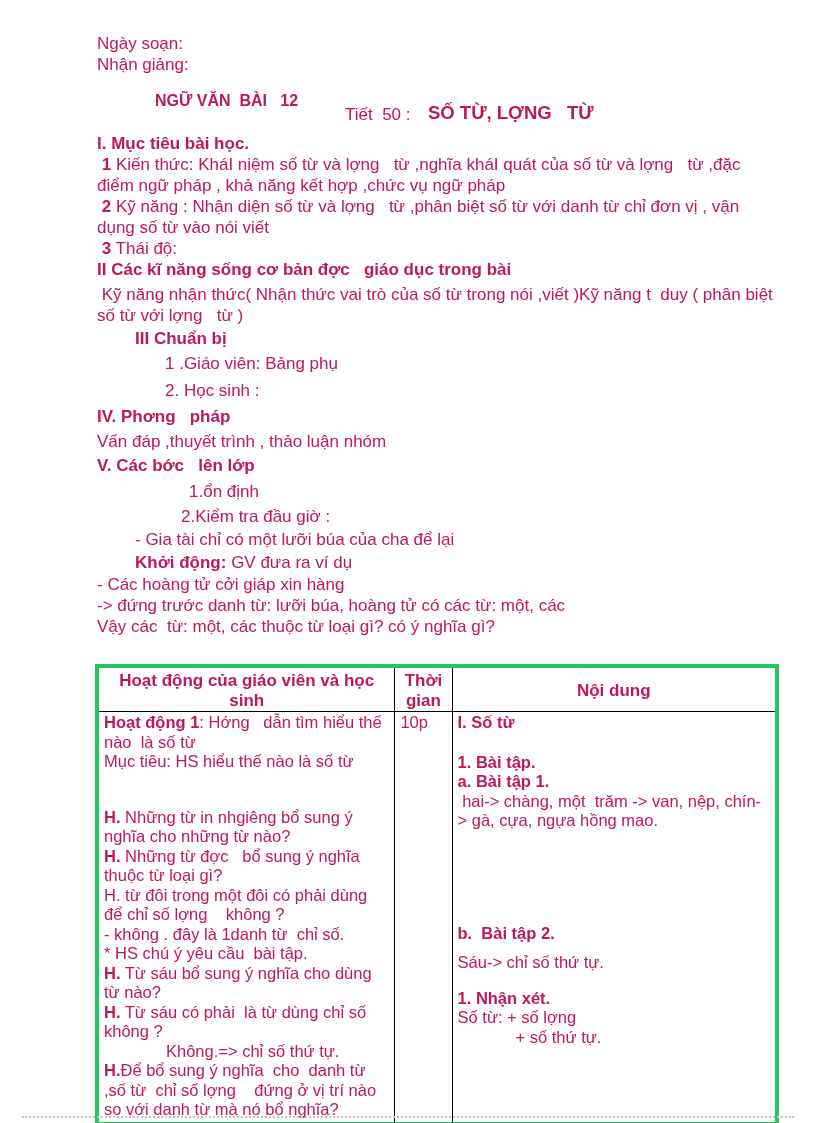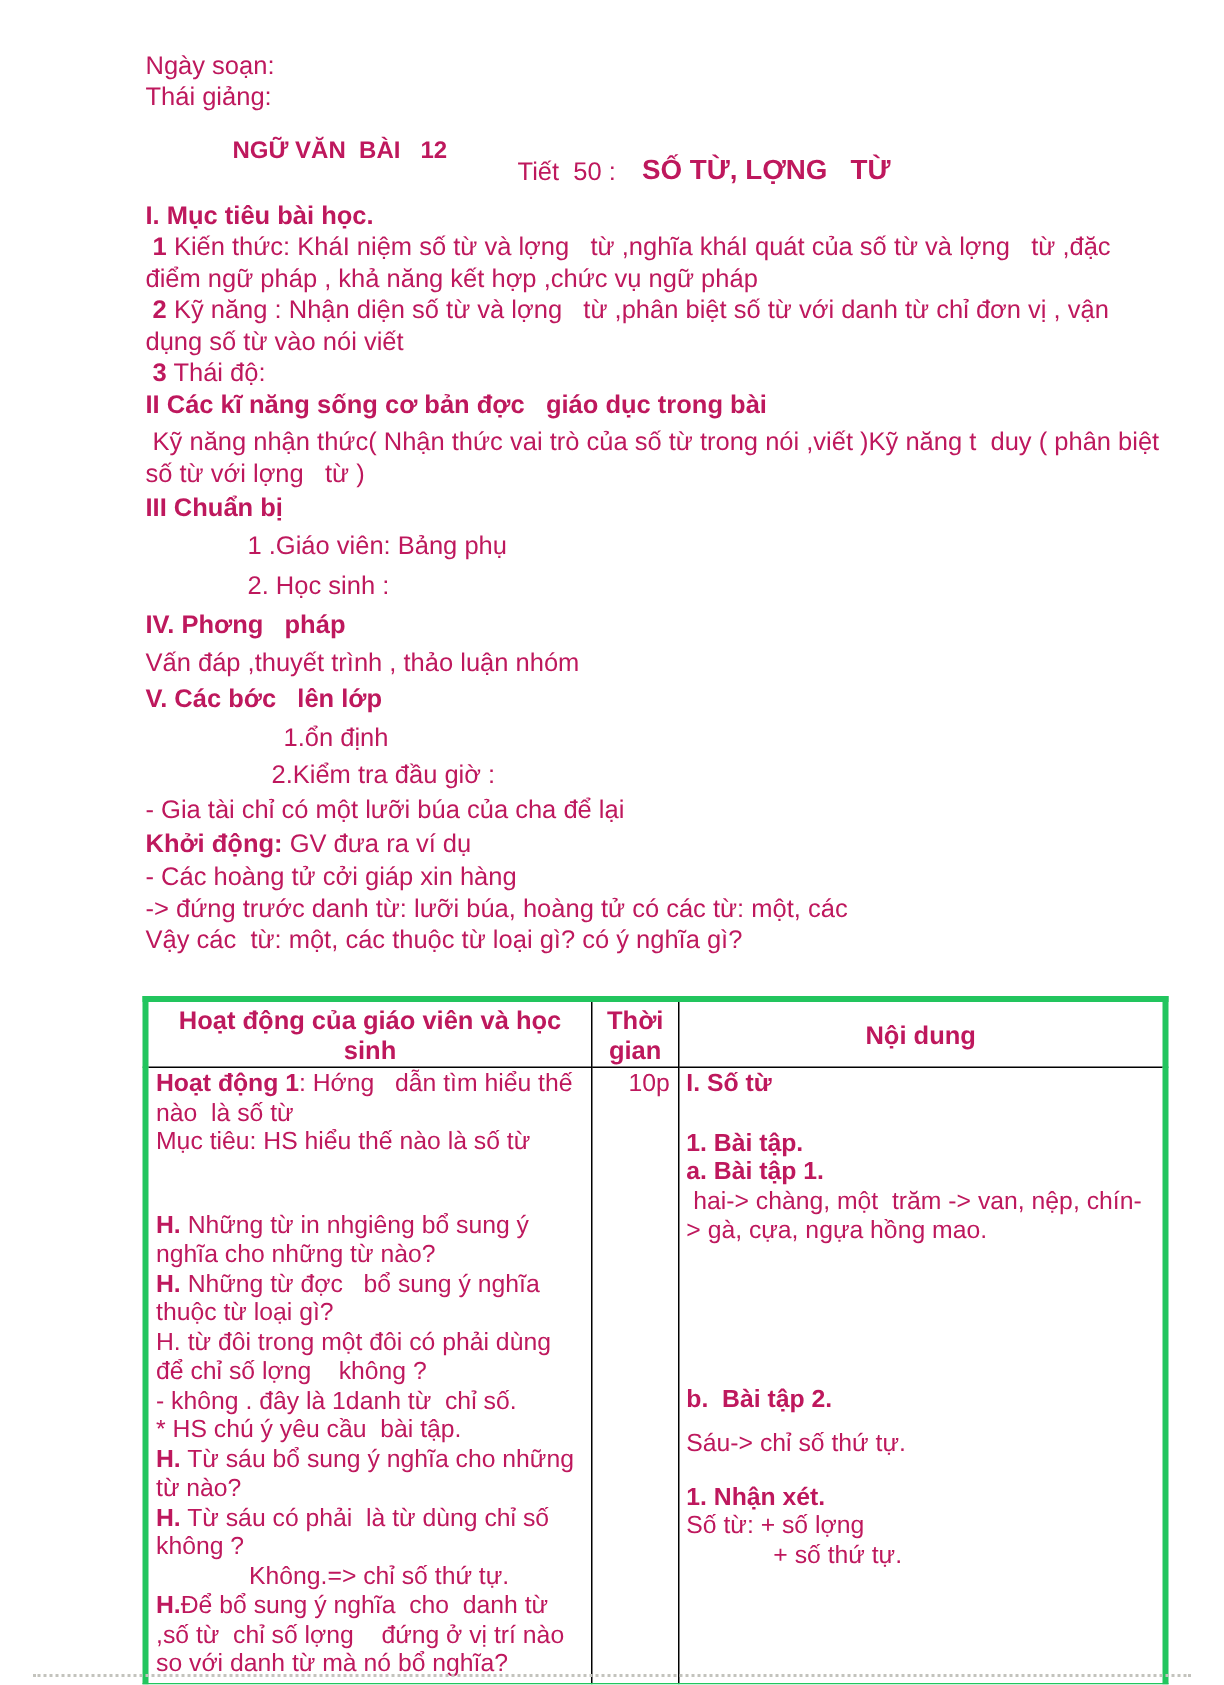--- a/index.html
+++ b/index.html
@@ -7,21 +7,21 @@
     position:relative;
     width:816px;height:1123px;
     background:#ffffff;
     font-family:Liberation Sans, sans-serif;
     color:#be185d;
     overflow:hidden;
   }
   .para{font-size:17px;line-height:21px;white-space:pre-wrap;margin:0;}
   .b{font-weight:bold;}
   
-  .mt1{margin-top:1px;}.mt2{margin-top:2px;}.mt3{margin-top:3px;}
+  .mt1{margin-top:1px;}.mt2{margin-top:2px;margin-left:38px;}.mt3{margin-top:3px;}
   .mt4{margin-top:4px;}.mt5{margin-top:5px;}.mt6{margin-top:6px;}
   
   .ind1{padding-left:68px;}
   .ind2{padding-left:92px;}
   .ind3{padding-left:84px;}
   
   .dates{position:absolute;left:97px;top:33px;}
   
   .t-main{position:absolute;left:155px;top:92px;font-size:16px;font-weight:bold;white-space:pre;}
   .t-tiet{position:absolute;left:345px;top:105px;font-size:17px;white-space:pre;}
@@ -42,38 +42,38 @@
   .lesson-table th{
     font-size:17px;line-height:20px;font-weight:bold;
     text-align:center;vertical-align:middle;
     padding:3px 2px 0 2px;
   }
   .lesson-table th.th-time{vertical-align:top;}
   .col-act{width:297px;}
   .col-time{width:57px;}
   .col-content{width:324px;}
   .cell .para{font-size:16.5px;line-height:19.5px;}
-  .time-cell{text-align:right;font-size:17px;}
+  .time-cell{text-align:left;font-size:17px;}
   .ind-answer{padding-left:62px;}
   .ind-plus{padding-left:58px;}
   .row-body td{height:362px;}
   
   .dotted{
     position:absolute;left:22px;right:22px;top:1116px;
     border-top:2px dotted #c3c3bd;height:0;
   }
 </style>
 </head>
 <body>
 
 <div class="page">
 
   <div class="dates">
     <div class="para">Ngày soạn:</div>
-    <div class="para">Thái giảng:</div>
+    <div class="para">Nhận giảng:</div>
   </div>
 
   <span class="t-main">NGỮ VĂN  BÀI   12</span>
   <span class="t-tiet">Tiết  50 :</span>
   <span class="t-sub">SỐ TỪ, LỢNG   TỪ</span>
 
   <div class="content">
       <div class="para"><span class="b">I. Mục tiêu bài học.</span></div>
       <div class="para"><span class="b"> 1</span><span> Kiến thức: KháI niệm số từ và lợng   từ ,nghĩa kháI quát của số từ và lợng   từ ,đặc điểm ngữ pháp , khả năng kết hợp ,chức vụ ngữ pháp</span></div>
       <div class="para"><span class="b"> 2</span><span> Kỹ năng : Nhận diện số từ và lợng   từ ,phân biệt số từ với danh từ chỉ đơn vị , vận dụng số từ vào nói viết</span></div>
@@ -112,21 +112,21 @@
       <tr class="row-body">
         <td class="cell">
             <div class="para"><span class="b">Hoạt động 1</span><span>: Hớng   dẫn tìm hiểu thế nào  là số từ</span></div>
             <div class="para"><span>Mục tiêu: HS hiểu thế nào là số từ</span></div>
             <div class="para" style="height: 36px;"></div>
             <div class="para"><span class="b">H.</span><span> Những từ in nhgiêng bổ sung ý nghĩa cho những từ nào?</span></div>
             <div class="para"><span class="b">H.</span><span> Những từ đợc   bổ sung ý nghĩa thuộc từ loại gì?</span></div>
             <div class="para"><span>H. từ đôi trong một đôi có phải dùng để chỉ số lợng    không ?</span></div>
             <div class="para"><span>- không . đây là 1danh từ  chỉ số.</span></div>
             <div class="para"><span>* HS chú ý yêu cầu  bài tập.</span></div>
-            <div class="para"><span class="b">H.</span><span> Từ sáu bổ sung ý nghĩa cho những từ nào?</span></div>
+            <div class="para"><span class="b">H.</span><span> Từ sáu bổ sung ý nghĩa cho dùng từ nào?</span></div>
             <div class="para"><span class="b">H.</span><span> Từ sáu có phải  là từ dùng chỉ số không ?</span></div>
             <div class="para ind-answer"><span>Không.=&gt; chỉ số thứ tự.</span></div>
             <div class="para"><span class="b">H.</span><span>Để bổ sung ý nghĩa  cho  danh từ ,số từ  chỉ số lợng    đứng ở vị trí nào so với danh từ mà nó bổ nghĩa?</span></div>
           </td>
         <td class="cell time-cell">
           <div class="para">10p</div>
         </td>
         <td class="cell">
             <div class="para"><span class="b">I. Số từ</span></div>
             <div class="para" style="height: 20px;"></div>

